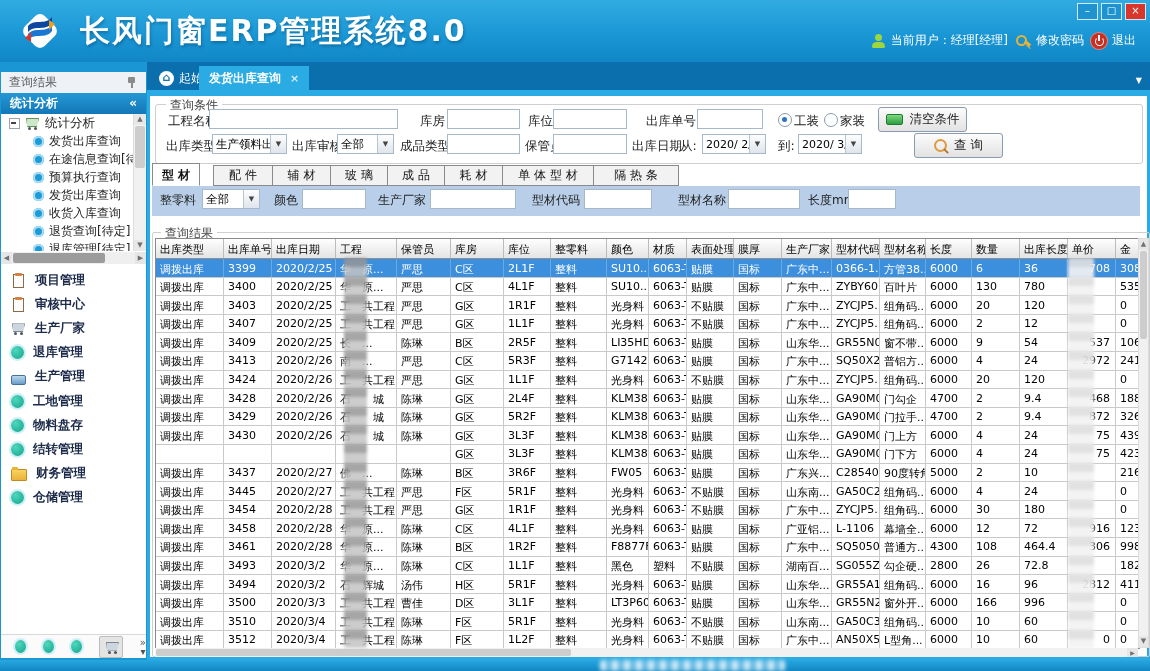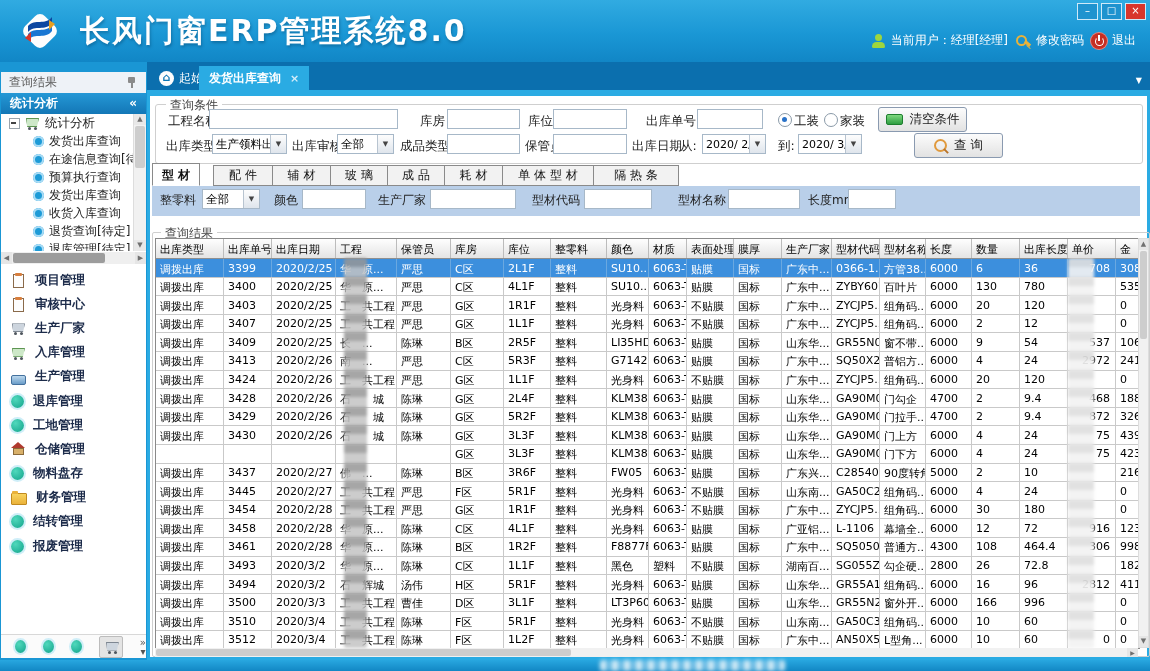--- a/index.html
+++ b/index.html
@@ -260,54 +260,46 @@
         </div>
         <div class="menu-item">
           <span class="micon icon-clipboard"></span>
           <span>审核中心</span>
         </div>
         <div class="menu-item">
           <span class="micon icon-cart"></span>
           <span>生产厂家</span>
         </div>
         <div class="menu-item">
-          <span class="micon icon-cart green"></span>
-          <span>入库管理</span>
+          <span class="micon icon-circle"></span>
+          <span>退库管理</span>
         </div>
         <div class="menu-item">
           <span class="micon icon-chip"></span>
           <span>生产管理</span>
         </div>
         <div class="menu-item">
           <span class="micon icon-circle"></span>
-          <span>退库管理</span>
-        </div>
-        <div class="menu-item">
-          <span class="micon icon-circle"></span>
           <span>工地管理</span>
-        </div>
-        <div class="menu-item">
-          <span class="micon icon-house"></span>
-          <span>仓储管理</span>
         </div>
         <div class="menu-item">
           <span class="micon icon-circle"></span>
           <span>物料盘存</span>
         </div>
         <div class="menu-item">
+          <span class="micon icon-circle"></span>
+          <span>结转管理</span>
+        </div>
+        <div class="menu-item">
           <span class="micon icon-folder"></span>
           <span>财务管理</span>
         </div>
         <div class="menu-item">
           <span class="micon icon-circle"></span>
-          <span>结转管理</span>
-        </div>
-        <div class="menu-item">
-          <span class="micon icon-circle"></span>
-          <span>报废管理</span>
+          <span>仓储管理</span>
         </div>
       </div>
     <div class="stool">
       <span class="sdot"></span>
       <span class="sdot"></span>
       <span class="sdot"></span>
       <span class="scart"></span>
       <span class="sexp"><span>»</span><br>▾</span>
     </div>
   </div>

